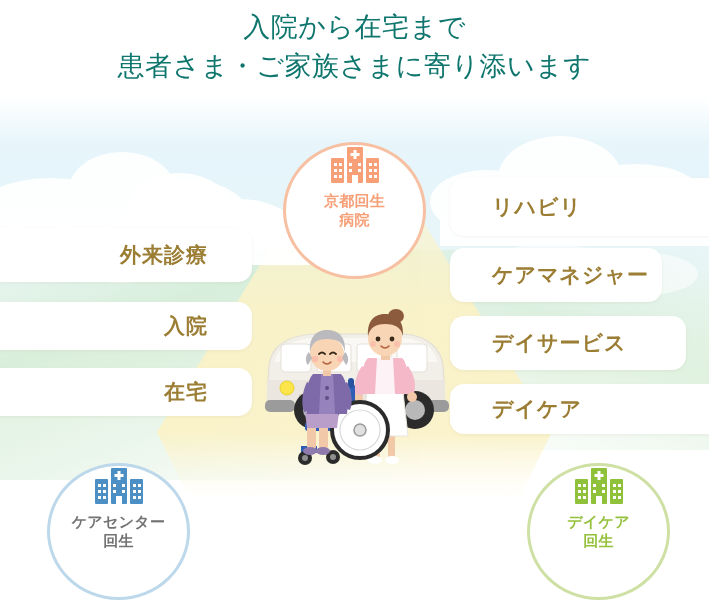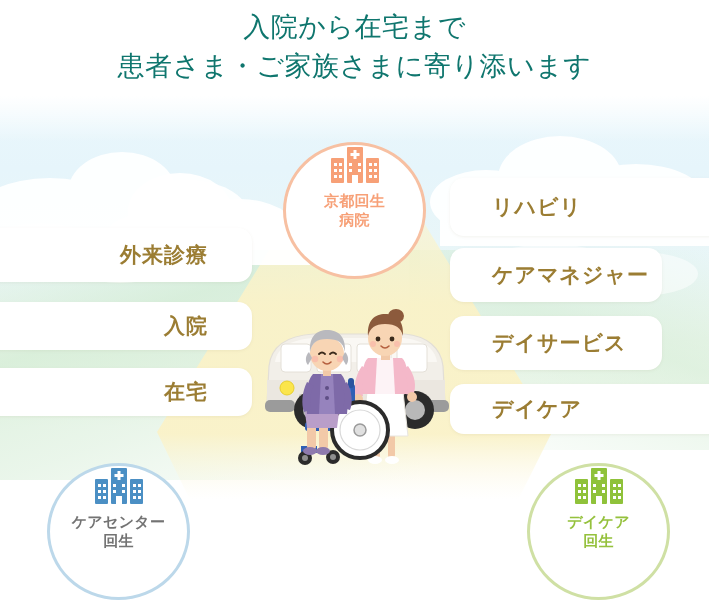--- a/index.html
+++ b/index.html
@@ -105,21 +105,21 @@
   .pill.right { justify-content: flex-start; padding-left: 42px; }
 
   
   #pill-gairai { left: -60px; top: 228px; width: 312px;  height: 54px; }
   #pill-nyuin  { left: -60px; top: 302px; width: 312px;  height: 48px; }
   #pill-zaitaku{ left: -60px; top: 368px; width: 312px;  height: 48px; }
 
   
   #pill-rehab   { left: 450px; top: 178px; width: 319px; height: 58px; }
   #pill-manager { left: 450px; top: 248px; width: 212px; height: 54px; }
-  #pill-dayserv { left: 450px; top: 316px; width: 212px; height: 54px; }
+  #pill-dayserv { left: 450px; top: 316px; width: 236px; height: 54px; }
   #pill-daycare { left: 450px; top: 384px; width: 319px; height: 50px; }
 
   
   .badge {
     position: absolute;
     background: #ffffff;
     border-radius: 50%;
     display: flex;
     flex-direction: column;
     align-items: center;

